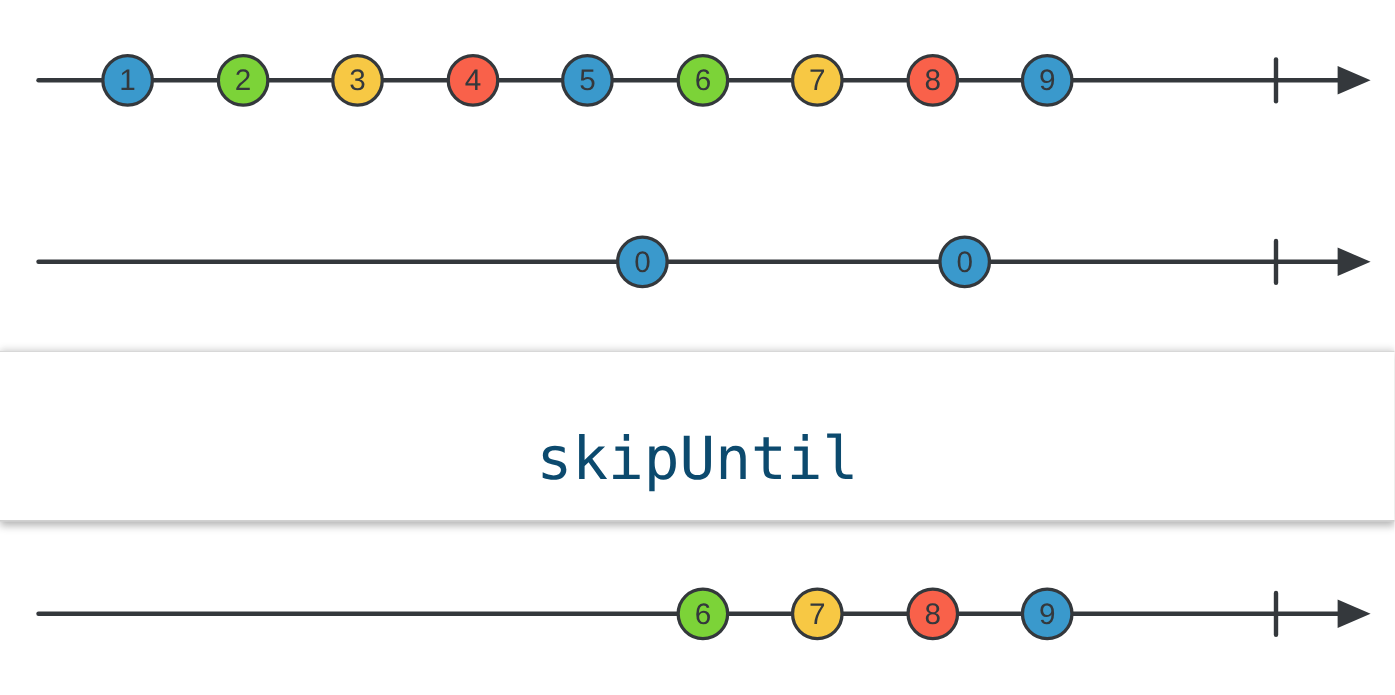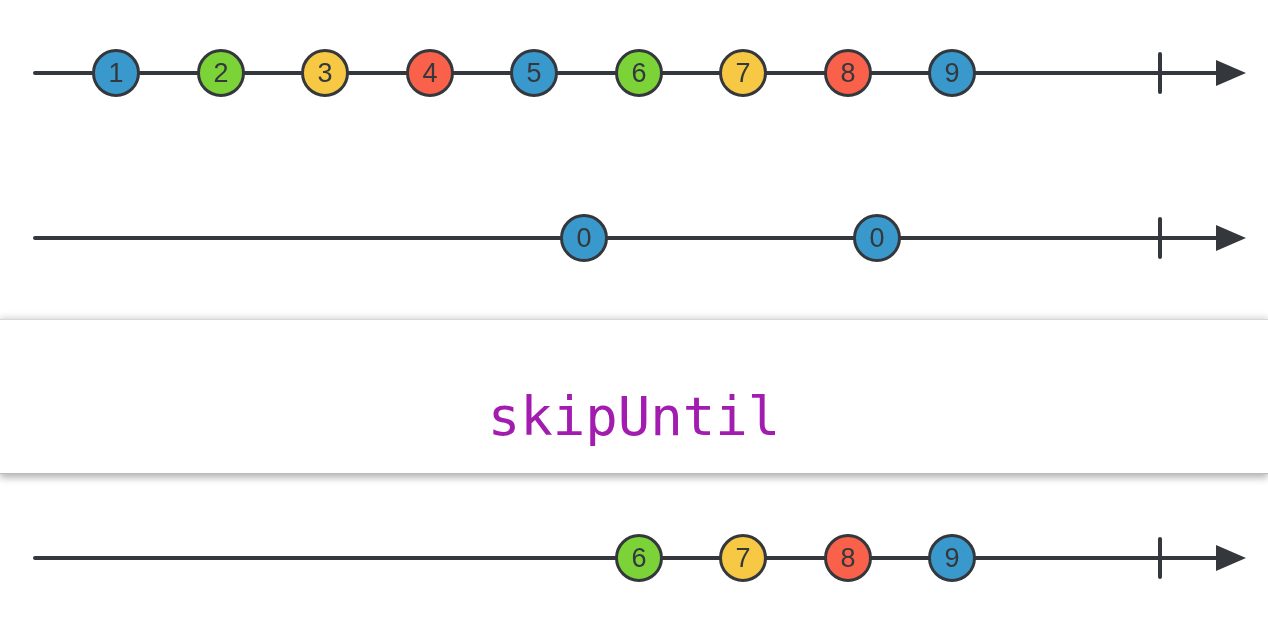--- a/index.html
+++ b/index.html
@@ -101,21 +101,21 @@
     </div>
   <div class="stream" style="top: 238px;">
       <div class="tl-line" style="background: rgb(52, 56, 60);"></div>
       <div class="tl-tick" style="left: 1160px; background: rgb(52, 56, 60);"></div>
       <div class="tl-arrowhead" style="border-left-color: rgb(52, 56, 60);"></div>
       <div class="marble" style="left: 584px; background: rgb(58, 153, 204); border-color: rgb(52, 56, 60); color: rgb(52, 56, 60);">0</div>
       <div class="marble" style="left: 877px; background: rgb(58, 153, 204); border-color: rgb(52, 56, 60); color: rgb(52, 56, 60);">0</div>
     </div>
 
   <div class="operator-box">
-    <span class="operator-label" style="color: #a21caf; margin-top: 40px;">skipUntil</span>
+    <span class="operator-label" style="color: #0c4a6e; margin-top: 40px;">skipUntil</span>
   </div>
 
   <div class="stream" style="top: 558px;">
       <div class="tl-line" style="background: rgb(52, 56, 60);"></div>
       <div class="tl-tick" style="left: 1160px; background: rgb(52, 56, 60);"></div>
       <div class="tl-arrowhead" style="border-left-color: rgb(52, 56, 60);"></div>
       <div class="marble" style="left: 639px; background: rgb(124, 211, 56); border-color: rgb(52, 56, 60); color: rgb(52, 56, 60);">6</div>
       <div class="marble" style="left: 743px; background: rgb(247, 200, 68); border-color: rgb(52, 56, 60); color: rgb(52, 56, 60);">7</div>
       <div class="marble" style="left: 848px; background: rgb(249, 97, 74); border-color: rgb(52, 56, 60); color: rgb(52, 56, 60);">8</div>
       <div class="marble" style="left: 952px; background: rgb(58, 153, 204); border-color: rgb(52, 56, 60); color: rgb(52, 56, 60);">9</div>

